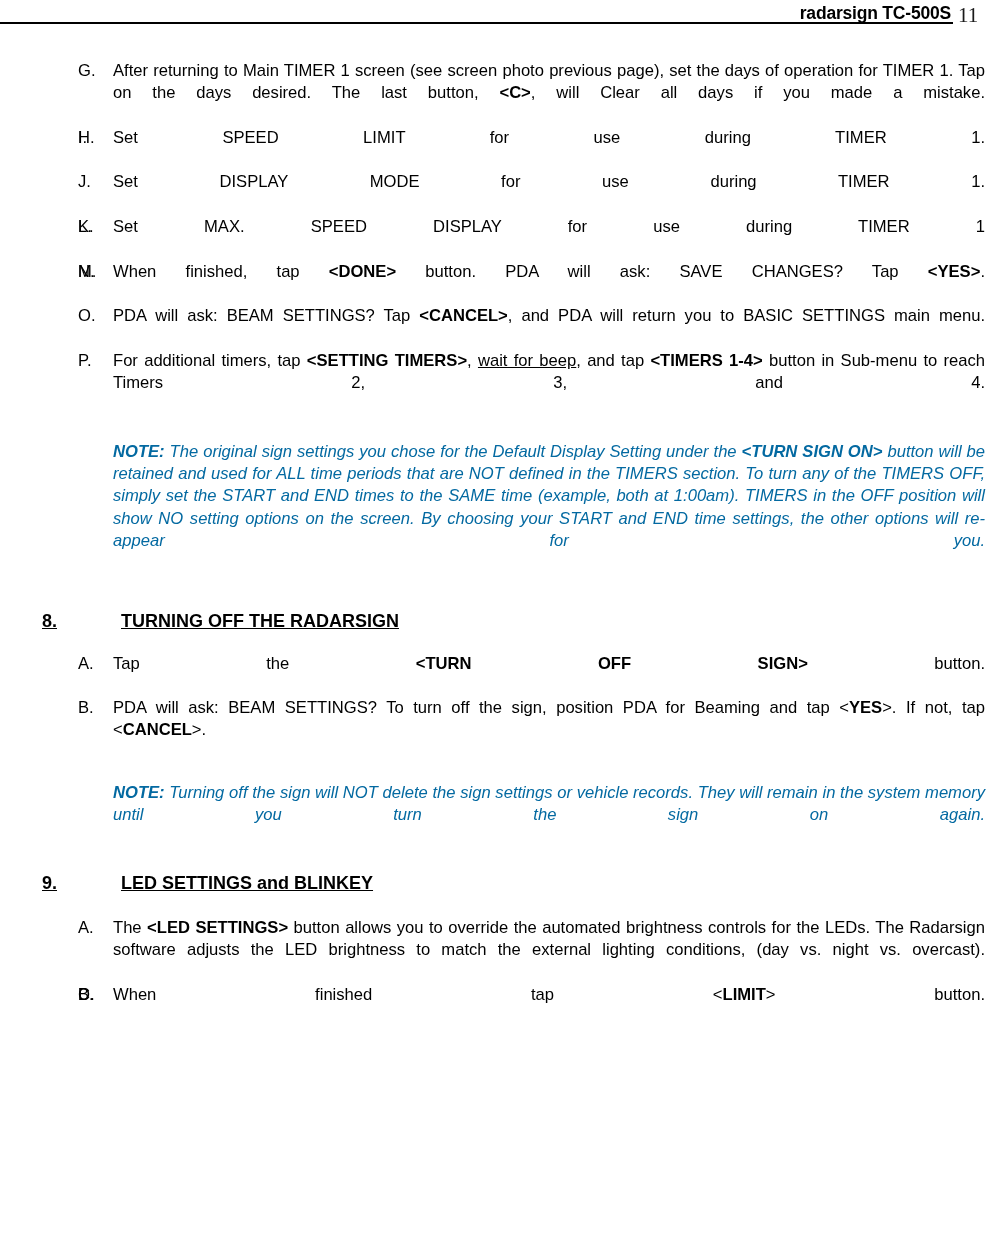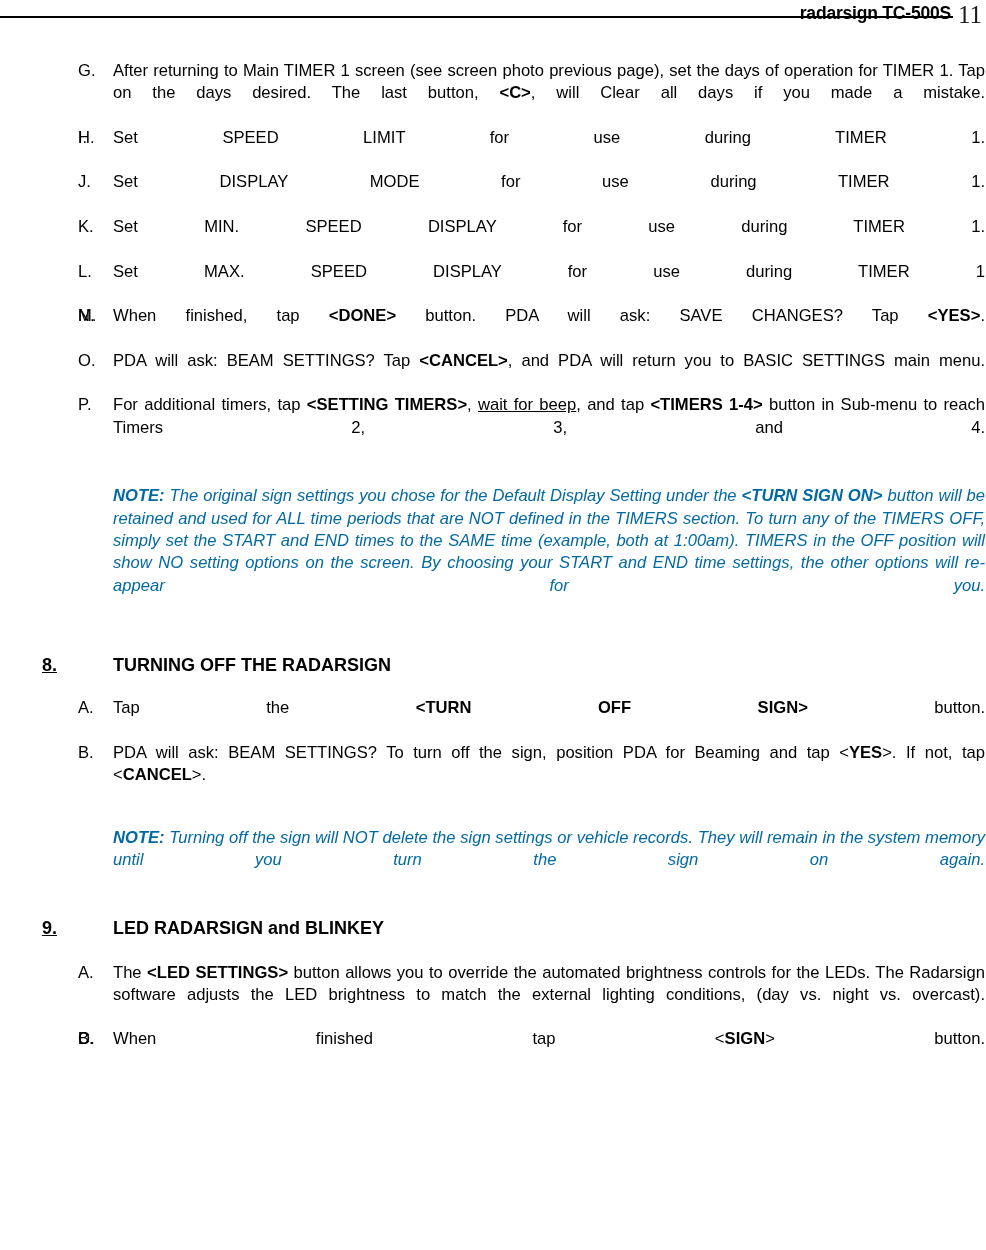--- a/index.html
+++ b/index.html
@@ -21,38 +21,38 @@
     position: relative;
     height: 34px;
     padding: 0;
   }
   .header-rule-wrap {
     position: absolute;
     left: 0;
     top: 0;
     width: 953px;
     border-bottom: 2.2px solid #000;
-    height: 18px;
+    height: 24px;
     box-sizing: border-box;
     text-align: right;
   }
   .header-title {
     font-size: 17.5px;
     font-weight: bold;
     letter-spacing: -0.2px;
     line-height: 27px;
     padding-right: 2px;
     display: inline-block;
   }
   .page-number {
     position: absolute;
     left: 958px;
     top: 1px;
     font-family: "Liberation Serif", serif;
-    font-size: 25px;
+    font-size: 21px;
     line-height: 28px;
     color: #1a1a1a;
   }
 
   
   .content {
     padding: 0;
     position: relative;
   }
 
@@ -124,20 +124,22 @@
     font-weight: bold;
   }
   .section-heading .num {
     position: absolute;
     left: 42px;
     top: 0;
     font-weight: bold;
     text-decoration: underline;
   }
   .section-heading .title {
+    text-decoration: underline;
+    margin-left: 8px;
   }
   .sp-18 { height: 18px; }
   .sp-20 { height: 20px; }
   .sp-22 { height: 22px; }
   .sp-24 { height: 24px; }
   .sp-26 { height: 26px; }
   .sp-34 { height: 34px; }
 </style>
 </head>
 <body>
@@ -164,21 +166,20 @@
       <li class="alpha-item">
         <span class="marker">I.</span>
         <span class="body"><span>Set SPEED LIMIT for use during TIMER 1.</span></span>
       </li>
       <li class="alpha-item">
         <span class="marker">J.</span>
         <span class="body"><span>Set DISPLAY MODE for use during TIMER 1.</span></span>
       </li>
       <li class="alpha-item">
         <span class="marker">K.</span>
-        <span class="body"><span>Set MIN. SPEED DISPLAY for use during TIMER 1.</span></span>
       </li>
       <li class="alpha-item">
         <span class="marker">L.</span>
         <span class="body"><span>Set MAX. SPEED DISPLAY for use during TIMER 1</span></span>
       </li>
       <li class="alpha-item">
         <span class="marker">M.</span>
       </li>
       <li class="alpha-item">
         <span class="marker">N.</span>
@@ -219,35 +220,35 @@
     </ul>
 
   <div class="sp-18"></div>
 
   <p class="note" id="note-turnoff"><span class="body"><span class="note-label">NOTE:</span><span class="">  Turning off the sign will NOT delete the sign settings or vehicle records.  They will remain in the system memory until you turn the sign on again.</span></span></p>
 
   <div class="sp-22"></div>
 
   <div class="section-heading">
     <span class="num">9.</span>
-    <span class="title">LED RADARSIGN and BLINKEY</span>
+    <span class="title">LED SETTINGS and BLINKEY</span>
   </div>
 
   <div class="sp-22"></div>
 
   <ul class="alpha-list" id="section-9-list">
       <li class="alpha-item">
         <span class="marker">A.</span>
         <span class="body"><span>The </span><b>&lt;LED SETTINGS&gt;</b><span> button allows you to override the automated brightness controls for the LEDs.  The Radarsign software adjusts the LED brightness to match the external lighting conditions, (day vs. night vs. overcast).</span></span>
       </li>
       <li class="alpha-item">
         <span class="marker">B.</span>
       </li>
       <li class="alpha-item">
         <span class="marker">C.</span>
       </li>
       <li class="alpha-item">
         <span class="marker">D.</span>
-        <span class="body"><span>When finished tap &lt;</span><b>SIGN</b><span>&gt; button.</span></span>
+        <span class="body"><span>When finished tap &lt;</span><b>LIMIT</b><span>&gt; button.</span></span>
       </li>
     </ul>
 
 </div>
 
 </body></html>

